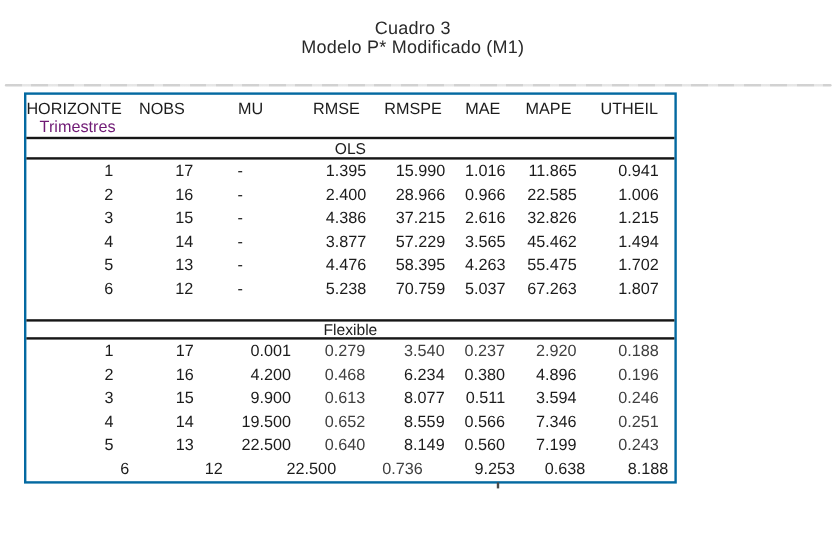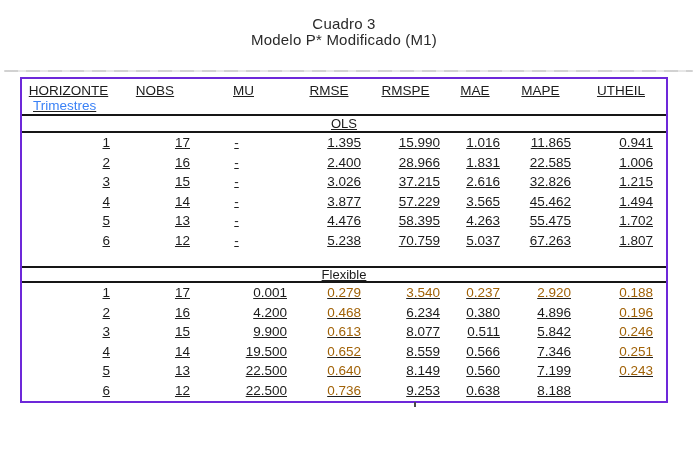--- a/index.html
+++ b/index.html
@@ -30,44 +30,43 @@
     width: 689px;
     height: 2px;
     background: repeating-linear-gradient(90deg, #b9b9b9 0 14px, #d9d9d9 14px 22px);
     opacity: 0.65;
     border-radius: 1px;
   }
   .tbl {
     position: absolute;
     left: 20px;
     top: 77px;
-    width: 648px;
+    width: 544px;
     height: 326px;
-    border: 2px solid #6d28d9;
+    border: 2px solid #0369a1;
     box-sizing: border-box;
     display: flex;
     flex-direction: column;
     background: #ffffff;
-    text-decoration: underline;
   }
   .thead { padding-top: 2px; }
   .hrow { display: flex; height: 17px; align-items: flex-end; }
   .hcell {
     text-align: center;
     font-size: 13.5px;
     color: #1c1c1c;
     box-sizing: border-box;
     white-space: nowrap;
   }
   .hsub {
     height: 16px;
     line-height: 16px;
     padding-left: 11px;
     font-size: 13.5px;
-    color: #3b82f6;
+    color: #701a75;
   }
   .c0 { width: 93px; }
   .c1 { width: 80px; }
   .c2 { width: 97px; }
   .c3 { width: 74px; }
   .c4 { width: 79px; }
   .c5 { width: 60px; }
   .c6 { width: 71px; }
   .c7 { width: 90px; }
   .band {
@@ -85,21 +84,21 @@
   .cell {
     font-size: 13.5px;
     text-align: right;
     padding-right: 5px;
     box-sizing: border-box;
     white-space: nowrap;
     color: #1c1c1c;
   }
   .cell.c7 { padding-right: 13px; }
   .cell.dash { text-align: center; padding-right: 14px; }
-  .cell.red { color: #a16207; }
+  .cell.red { color: #404040; }
   .spacer { height: 16px; }
   .tick-artifact {
     position: absolute;
     left: 414px;
     top: 402px;
     width: 2px;
     height: 5px;
     background: #4a4a4a;
   }
 </style>
@@ -140,29 +139,29 @@
           <div class="cell c5">1.016</div>
           <div class="cell c6">11.865</div>
           <div class="cell c7">0.941</div>
         </div>
         <div class="drow">
           <div class="cell c0">2</div>
           <div class="cell c1">16</div>
           <div class="cell c2 dash">-</div>
           <div class="cell c3">2.400</div>
           <div class="cell c4">28.966</div>
-          <div class="cell c5">1.831</div>
+          <div class="cell c5">0.966</div>
           <div class="cell c6">22.585</div>
           <div class="cell c7">1.006</div>
         </div>
         <div class="drow">
           <div class="cell c0">3</div>
           <div class="cell c1">15</div>
           <div class="cell c2 dash">-</div>
-          <div class="cell c3">3.026</div>
+          <div class="cell c3">4.386</div>
           <div class="cell c4">37.215</div>
           <div class="cell c5">2.616</div>
           <div class="cell c6">32.826</div>
           <div class="cell c7">1.215</div>
         </div>
         <div class="drow">
           <div class="cell c0">4</div>
           <div class="cell c1">14</div>
           <div class="cell c2 dash">-</div>
           <div class="cell c3">3.877</div>
@@ -217,21 +216,21 @@
           <div class="cell c6">4.896</div>
           <div class="cell c7 red">0.196</div>
         </div>
         <div class="drow">
           <div class="cell c0">3</div>
           <div class="cell c1">15</div>
           <div class="cell c2">9.900</div>
           <div class="cell c3 red">0.613</div>
           <div class="cell c4">8.077</div>
           <div class="cell c5">0.511</div>
-          <div class="cell c6">5.842</div>
+          <div class="cell c6">3.594</div>
           <div class="cell c7 red">0.246</div>
         </div>
         <div class="drow">
           <div class="cell c0">4</div>
           <div class="cell c1">14</div>
           <div class="cell c2">19.500</div>
           <div class="cell c3 red">0.652</div>
           <div class="cell c4">8.559</div>
           <div class="cell c5">0.566</div>
           <div class="cell c6">7.346</div>

